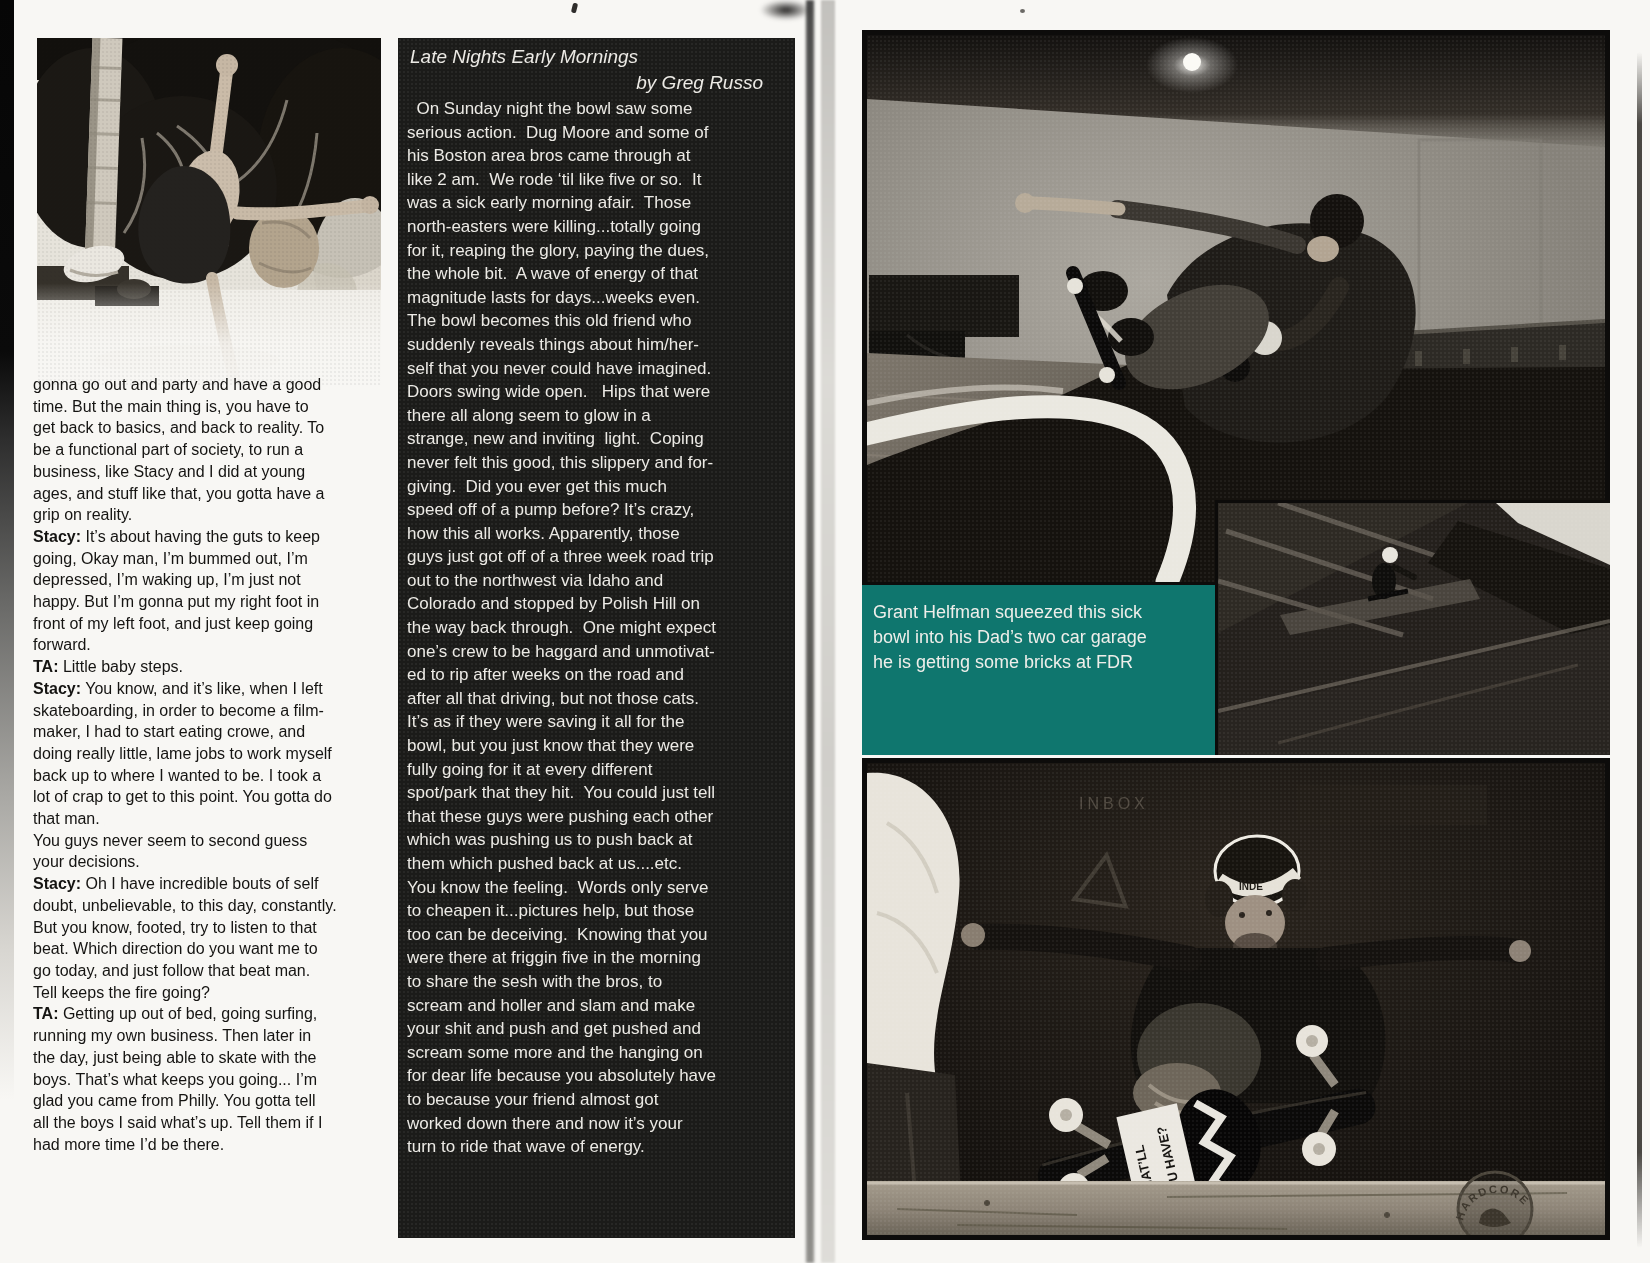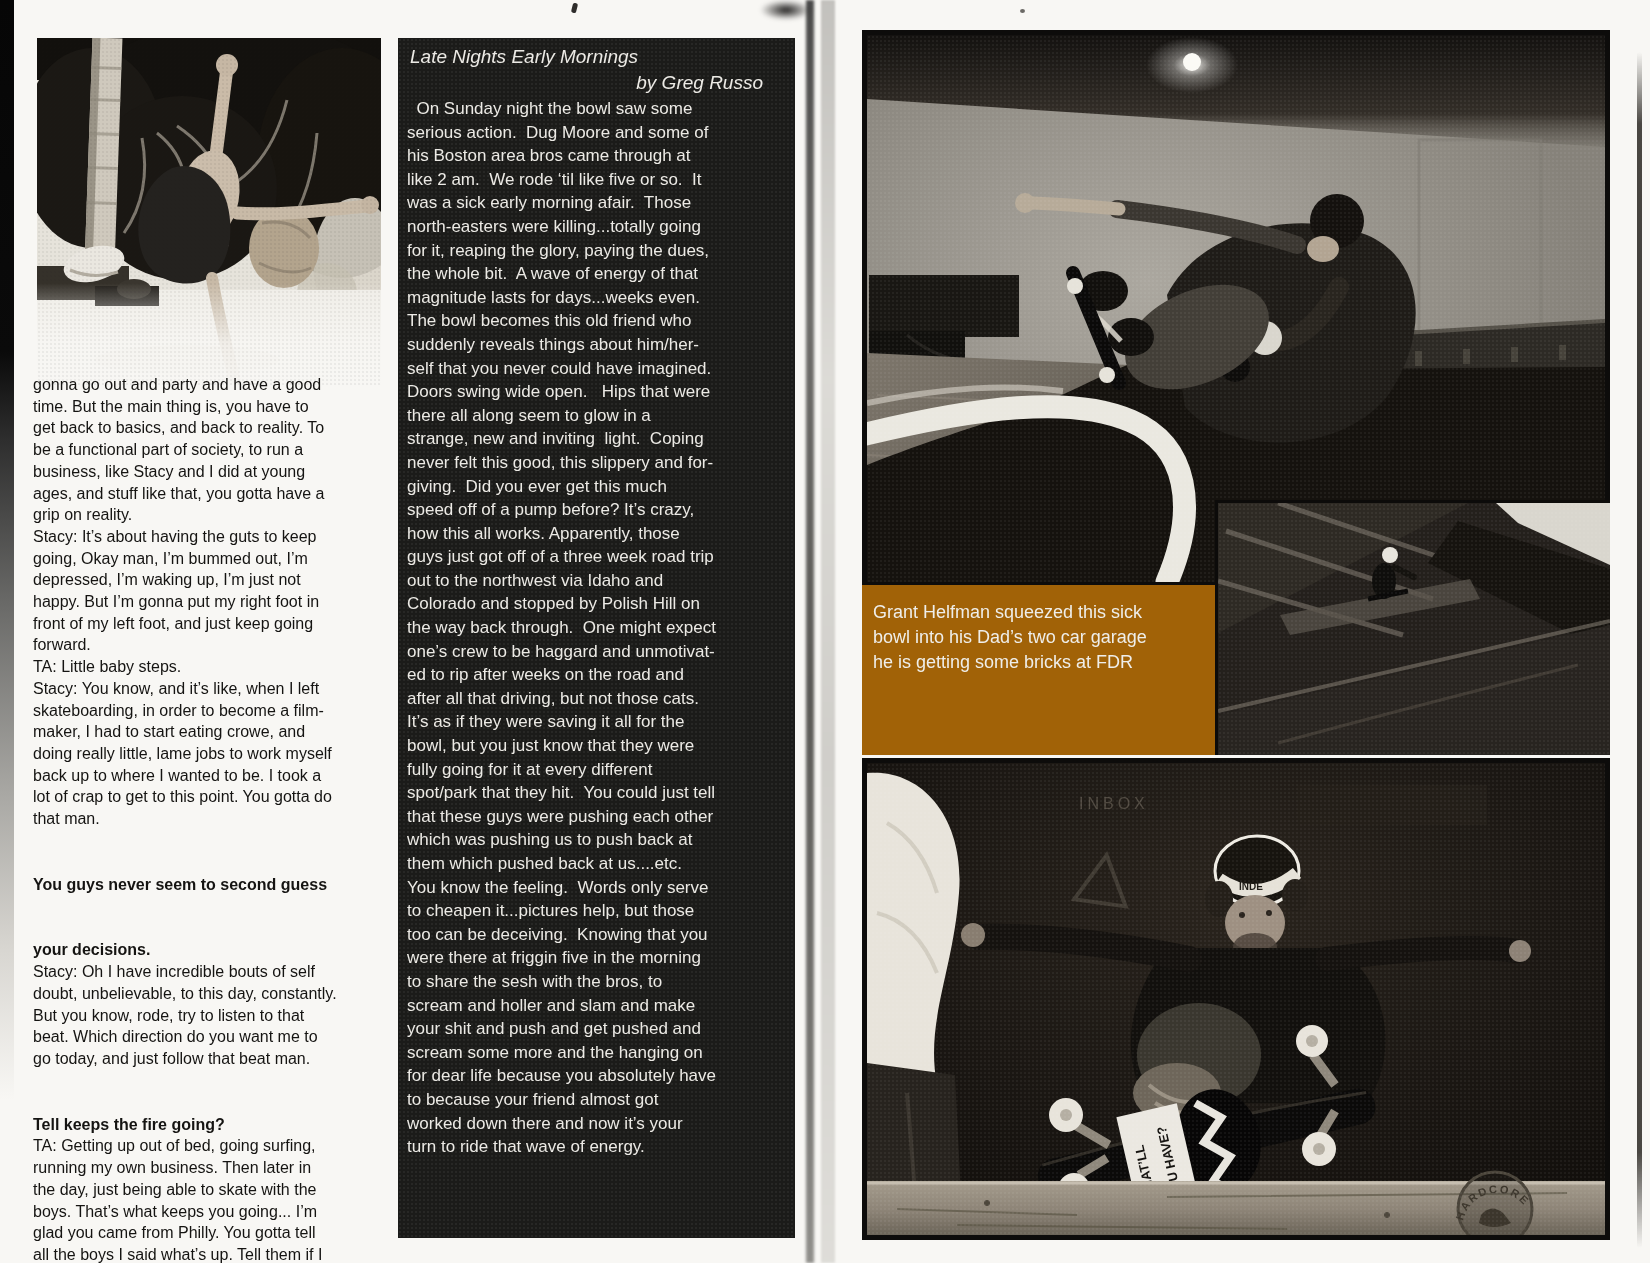--- a/index.html
+++ b/index.html
@@ -26,33 +26,33 @@
   
   .ht-dark::after,.ht-light::after{content:"";position:absolute;inset:0;pointer-events:none;}
   .ht-dark::after{background-image:radial-gradient(rgba(255,255,255,.05) 1px,transparent 1.3px);background-size:4px 4px;}
   .ht-light::after{background-image:radial-gradient(rgba(30,28,24,.06) 1px,transparent 1.3px);background-size:4px 4px;}
   
   .photo-topleft{left:37px;top:38px;width:344px;height:347px;background:#e4e1d9;}
   .photo-topleft .fade{position:absolute;left:-6px;right:-6px;bottom:-8px;height:110px;
     background:linear-gradient(to bottom,rgba(248,247,244,0),rgba(248,247,244,.85) 55%,#f8f7f4 100%);}
   .left-column{left:33px;top:374px;width:356px;color:#151412;font-size:16px;line-height:21.7px;}
   .tline{white-space:pre;}
-  .tline b{font-weight:400;}
-  .tline.allbold{font-weight:700;margin-top:44px;}
+  .tline b{font-weight:700;}
+  .tline.allbold{font-weight:400;}
   
   .article-box{left:398px;top:38px;width:397px;height:1200px;background:#1b1b19;color:#eceae5;
     box-sizing:border-box;padding:6px 8px 0 9px;}
   .article-title{font-style:italic;font-size:19px;line-height:26px;padding-left:3px;}
   .article-byline{font-style:italic;font-size:19px;line-height:25px;text-align:right;padding-right:24px;}
   .article-body{margin-top:2px;font-size:17px;line-height:23.6px;}
   
   .photo{box-sizing:border-box;border:5px solid #0d0c0b;background:#2a2724;}
   .photo-bowl{left:862px;top:30px;width:748px;height:557px;}
   .photo-inset{left:1215px;top:500px;width:395px;height:255px;border:none;border-left:3px solid #0c0b0a;border-top:3px solid #0c0b0a;z-index:4;}
-  .caption-box{left:862px;top:585px;width:353px;height:170px;background:#a16207;color:#efeeea;z-index:5;
+  .caption-box{left:862px;top:585px;width:353px;height:170px;background:#0f766e;color:#efeeea;z-index:5;
     box-sizing:border-box;padding:15px 10px 0 11px;font-size:18px;line-height:25.2px;}
   .photo-bottom{left:862px;top:758px;width:748px;height:482px;}
   .photo svg,.photo-topleft svg{position:absolute;left:0;top:0;width:100%;height:100%;display:block;}
 </style>
 </head>
 <body>
 
 <div class="scan">
 
   <div class="abs edge-left"></div>
@@ -134,21 +134,21 @@
       <div class="tline">skateboarding, in order to become a film-</div>
       <div class="tline">maker, I had to start eating crowe, and</div>
       <div class="tline">doing really little, lame jobs to work myself</div>
       <div class="tline">back up to where I wanted to be. I took a</div>
       <div class="tline">lot of crap to get to this point. You gotta do</div>
       <div class="tline">that man.</div>
       <div class="tline allbold">You guys never seem to second guess</div>
       <div class="tline allbold">your decisions.</div>
       <div class="tline"><b>Stacy:</b> Oh I have incredible bouts of self</div>
       <div class="tline">doubt, unbelievable, to this day, constantly.</div>
-      <div class="tline">But you know, rode, try to listen to that</div>
+      <div class="tline">But you know, footed, try to listen to that</div>
       <div class="tline">beat. Which direction do you want me to</div>
       <div class="tline">go today, and just follow that beat man.</div>
       <div class="tline allbold">Tell keeps the fire going?</div>
       <div class="tline"><b>TA:</b> Getting up out of bed, going surfing,</div>
       <div class="tline">running my own business. Then later in</div>
       <div class="tline">the day, just being able to skate with the</div>
       <div class="tline">boys. That’s what keeps you going... I’m</div>
       <div class="tline">glad you came from Philly. You gotta tell</div>
       <div class="tline">all the boys I said what’s up. Tell them if I</div>
       <div class="tline">had more time I’d be there.</div>

